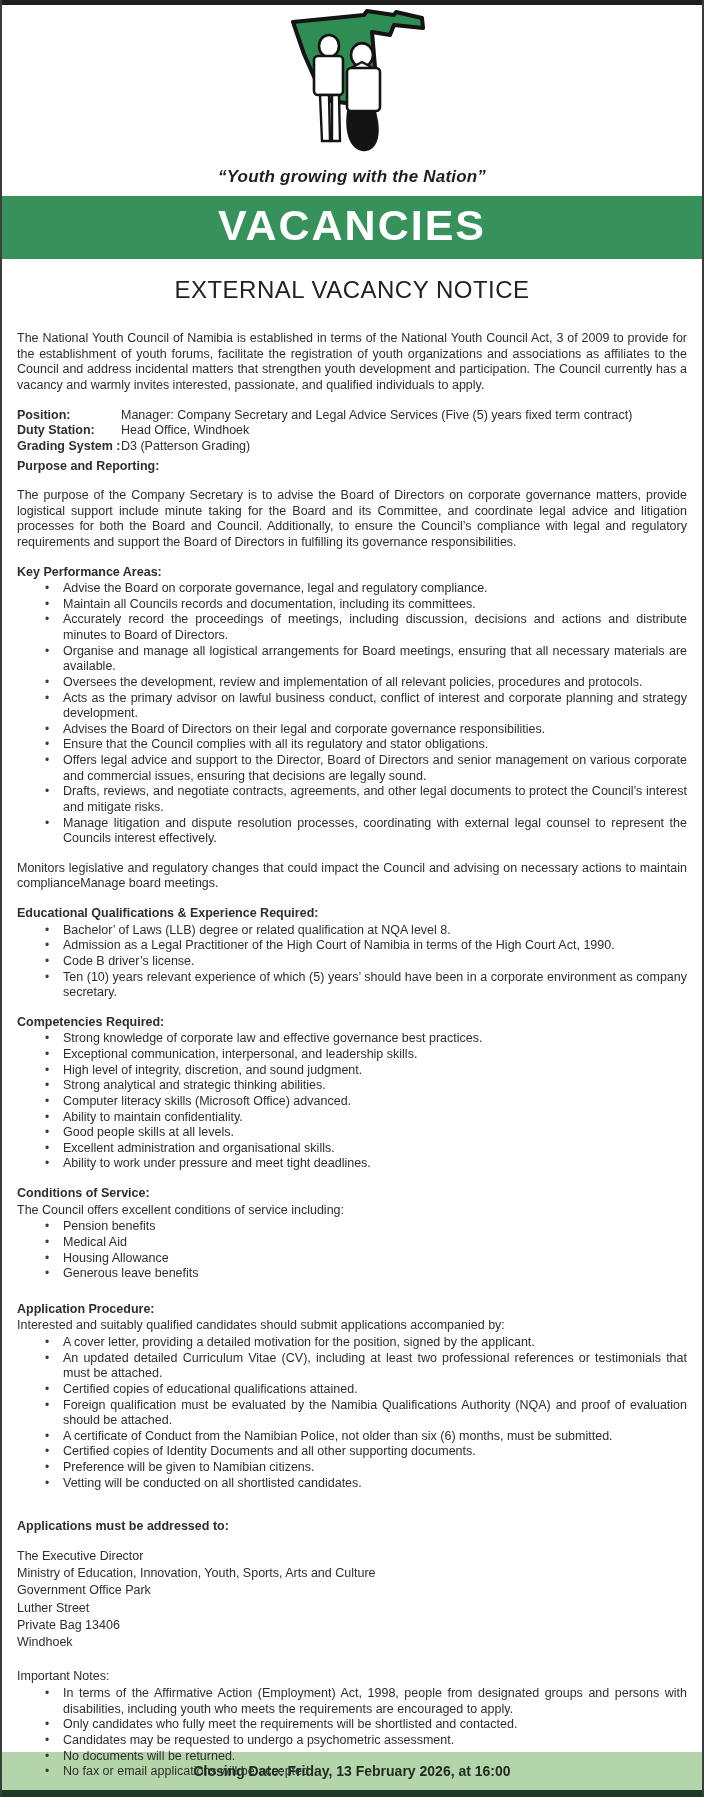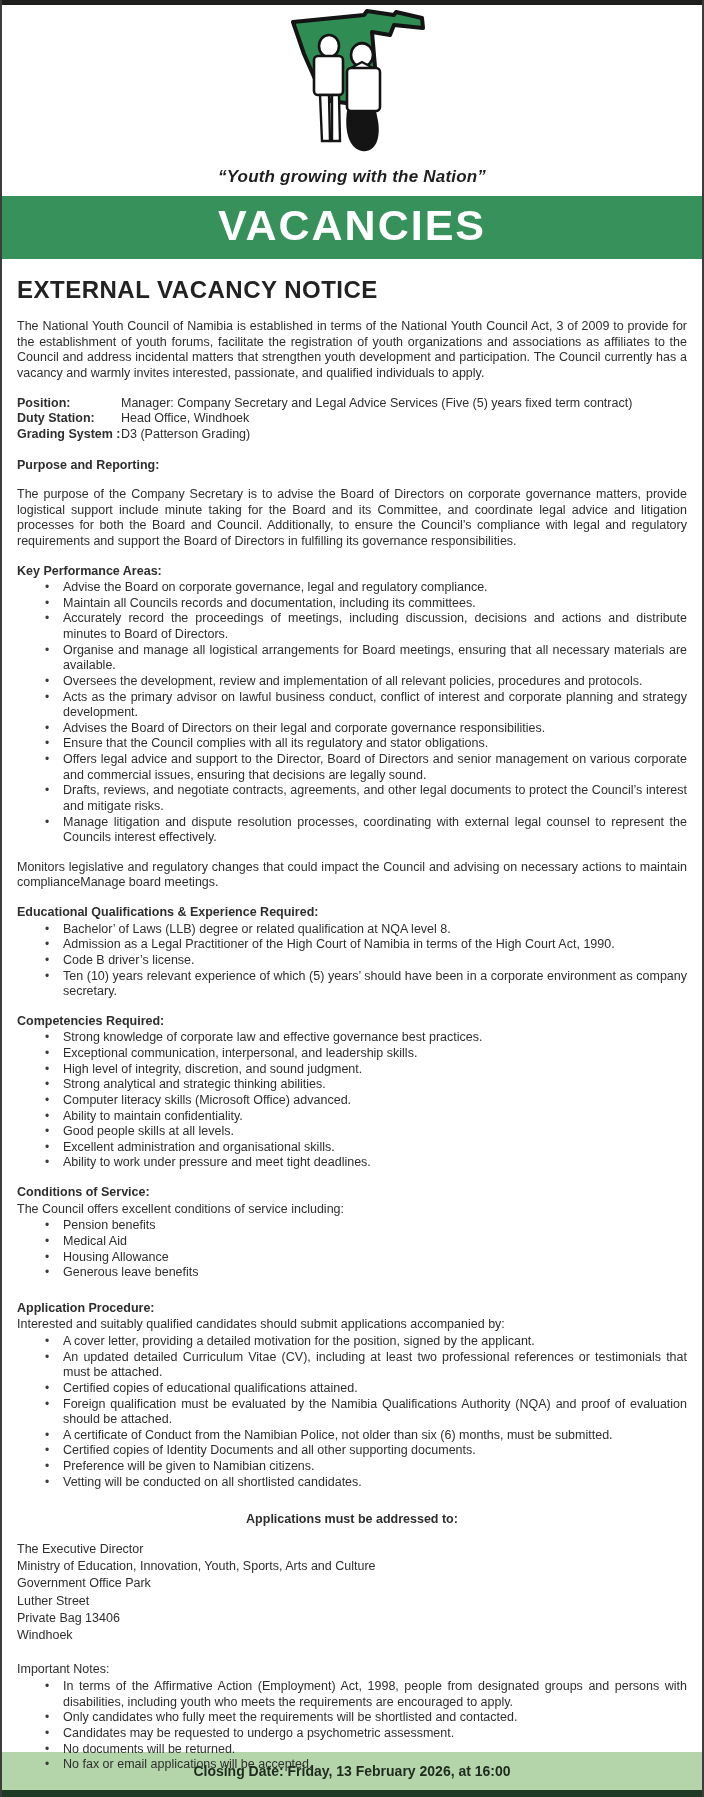--- a/index.html
+++ b/index.html
@@ -19,23 +19,23 @@
   .top-rule{height:5px;background:var(--top-rule);flex:none;}
   .masthead{text-align:center;padding-top:4px;flex:none;}
   .logo-wrap{display:inline-block;line-height:0;}
   .slogan{font-size:17px;font-weight:bold;font-style:italic;color:#1e1e1e;margin-top:6px;letter-spacing:0.2px;}
   .banner{
     background:var(--banner-green);color:#ffffff;text-align:center;
     font-weight:bold;font-size:43px;letter-spacing:2px;
     padding:5px 8px 9px;margin-top:9px;flex:none;
   }
   .content{padding:8px 15px 0;flex:1 1 auto;min-height:0;font-size:12.5px;line-height:1.25;}
-  .notice-title{font-size:24px;font-weight:bold;color:#222;margin:8px 0 14px;letter-spacing:0.5px;}
+  .notice-title{text-align:center;font-size:24px;font-weight:normal;color:#222;margin:8px 0 26px;letter-spacing:0.5px;}
   .para{text-align:justify;margin:0 0 14px;}
-  .kv-table{margin:0 0 16px;}
+  .kv-table{margin:0 0 5px;}
   .kv{display:flex;}
   .kv .k{flex:0 0 104px;font-weight:bold;white-space:nowrap;}
   .kv .v{flex:1;}
   .sec-h{font-weight:bold;margin:14px 0 1px;}
   .sec-h.plain{font-weight:normal;}
   .sec-h.first{margin-top:2px;}
   .sec-intro{margin:0;}
   ul.blist{list-style:none;margin:1px 0 0;padding:0 0 0 27px;}
   ul.blist li{position:relative;padding-left:19px;text-align:justify;}
   ul.blist li::before{content:"•";position:absolute;left:1px;top:0;font-size:12px;color:#3a3a3a;}
@@ -156,21 +156,21 @@
         <li><span>A cover letter, providing a detailed motivation for the position, signed by the applicant.</span></li>
         <li><span>An updated detailed Curriculum Vitae (CV), including at least two professional references or testimonials that must be attached.</span></li>
         <li><span>Certified copies of educational qualifications attained.</span></li>
         <li><span>Foreign qualification must be evaluated by the Namibia Qualifications Authority (NQA) and proof of evaluation should be attached.</span></li>
         <li><span>A certificate of Conduct from the Namibian Police, not older than six (6) months, must be submitted.</span></li>
         <li><span>Certified copies of Identity Documents and all other supporting documents.</span></li>
         <li><span>Preference will be given to Namibian citizens.</span></li>
         <li><span>Vetting will be conducted on all shortlisted candidates.</span></li>
       </ul>
 
-    <div class="sec-h" style="margin-top:22px;text-align:center;">Applications must be addressed to:</div>
+    <div class="sec-h" style="margin-top:28px;">Applications must be addressed to:</div>
     <div class="addr">
         <div><span>The Executive Director</span></div>
         <div><span>Ministry of Education, Innovation, Youth, Sports, Arts and Culture</span></div>
         <div><span>Government Office Park</span></div>
         <div><span>Luther Street</span></div>
         <div><span>Private Bag 13406</span></div>
         <div><span>Windhoek</span></div>
       </div>
 
     <div class="sec-h plain" style="margin-top:18px;">Important Notes:</div>

